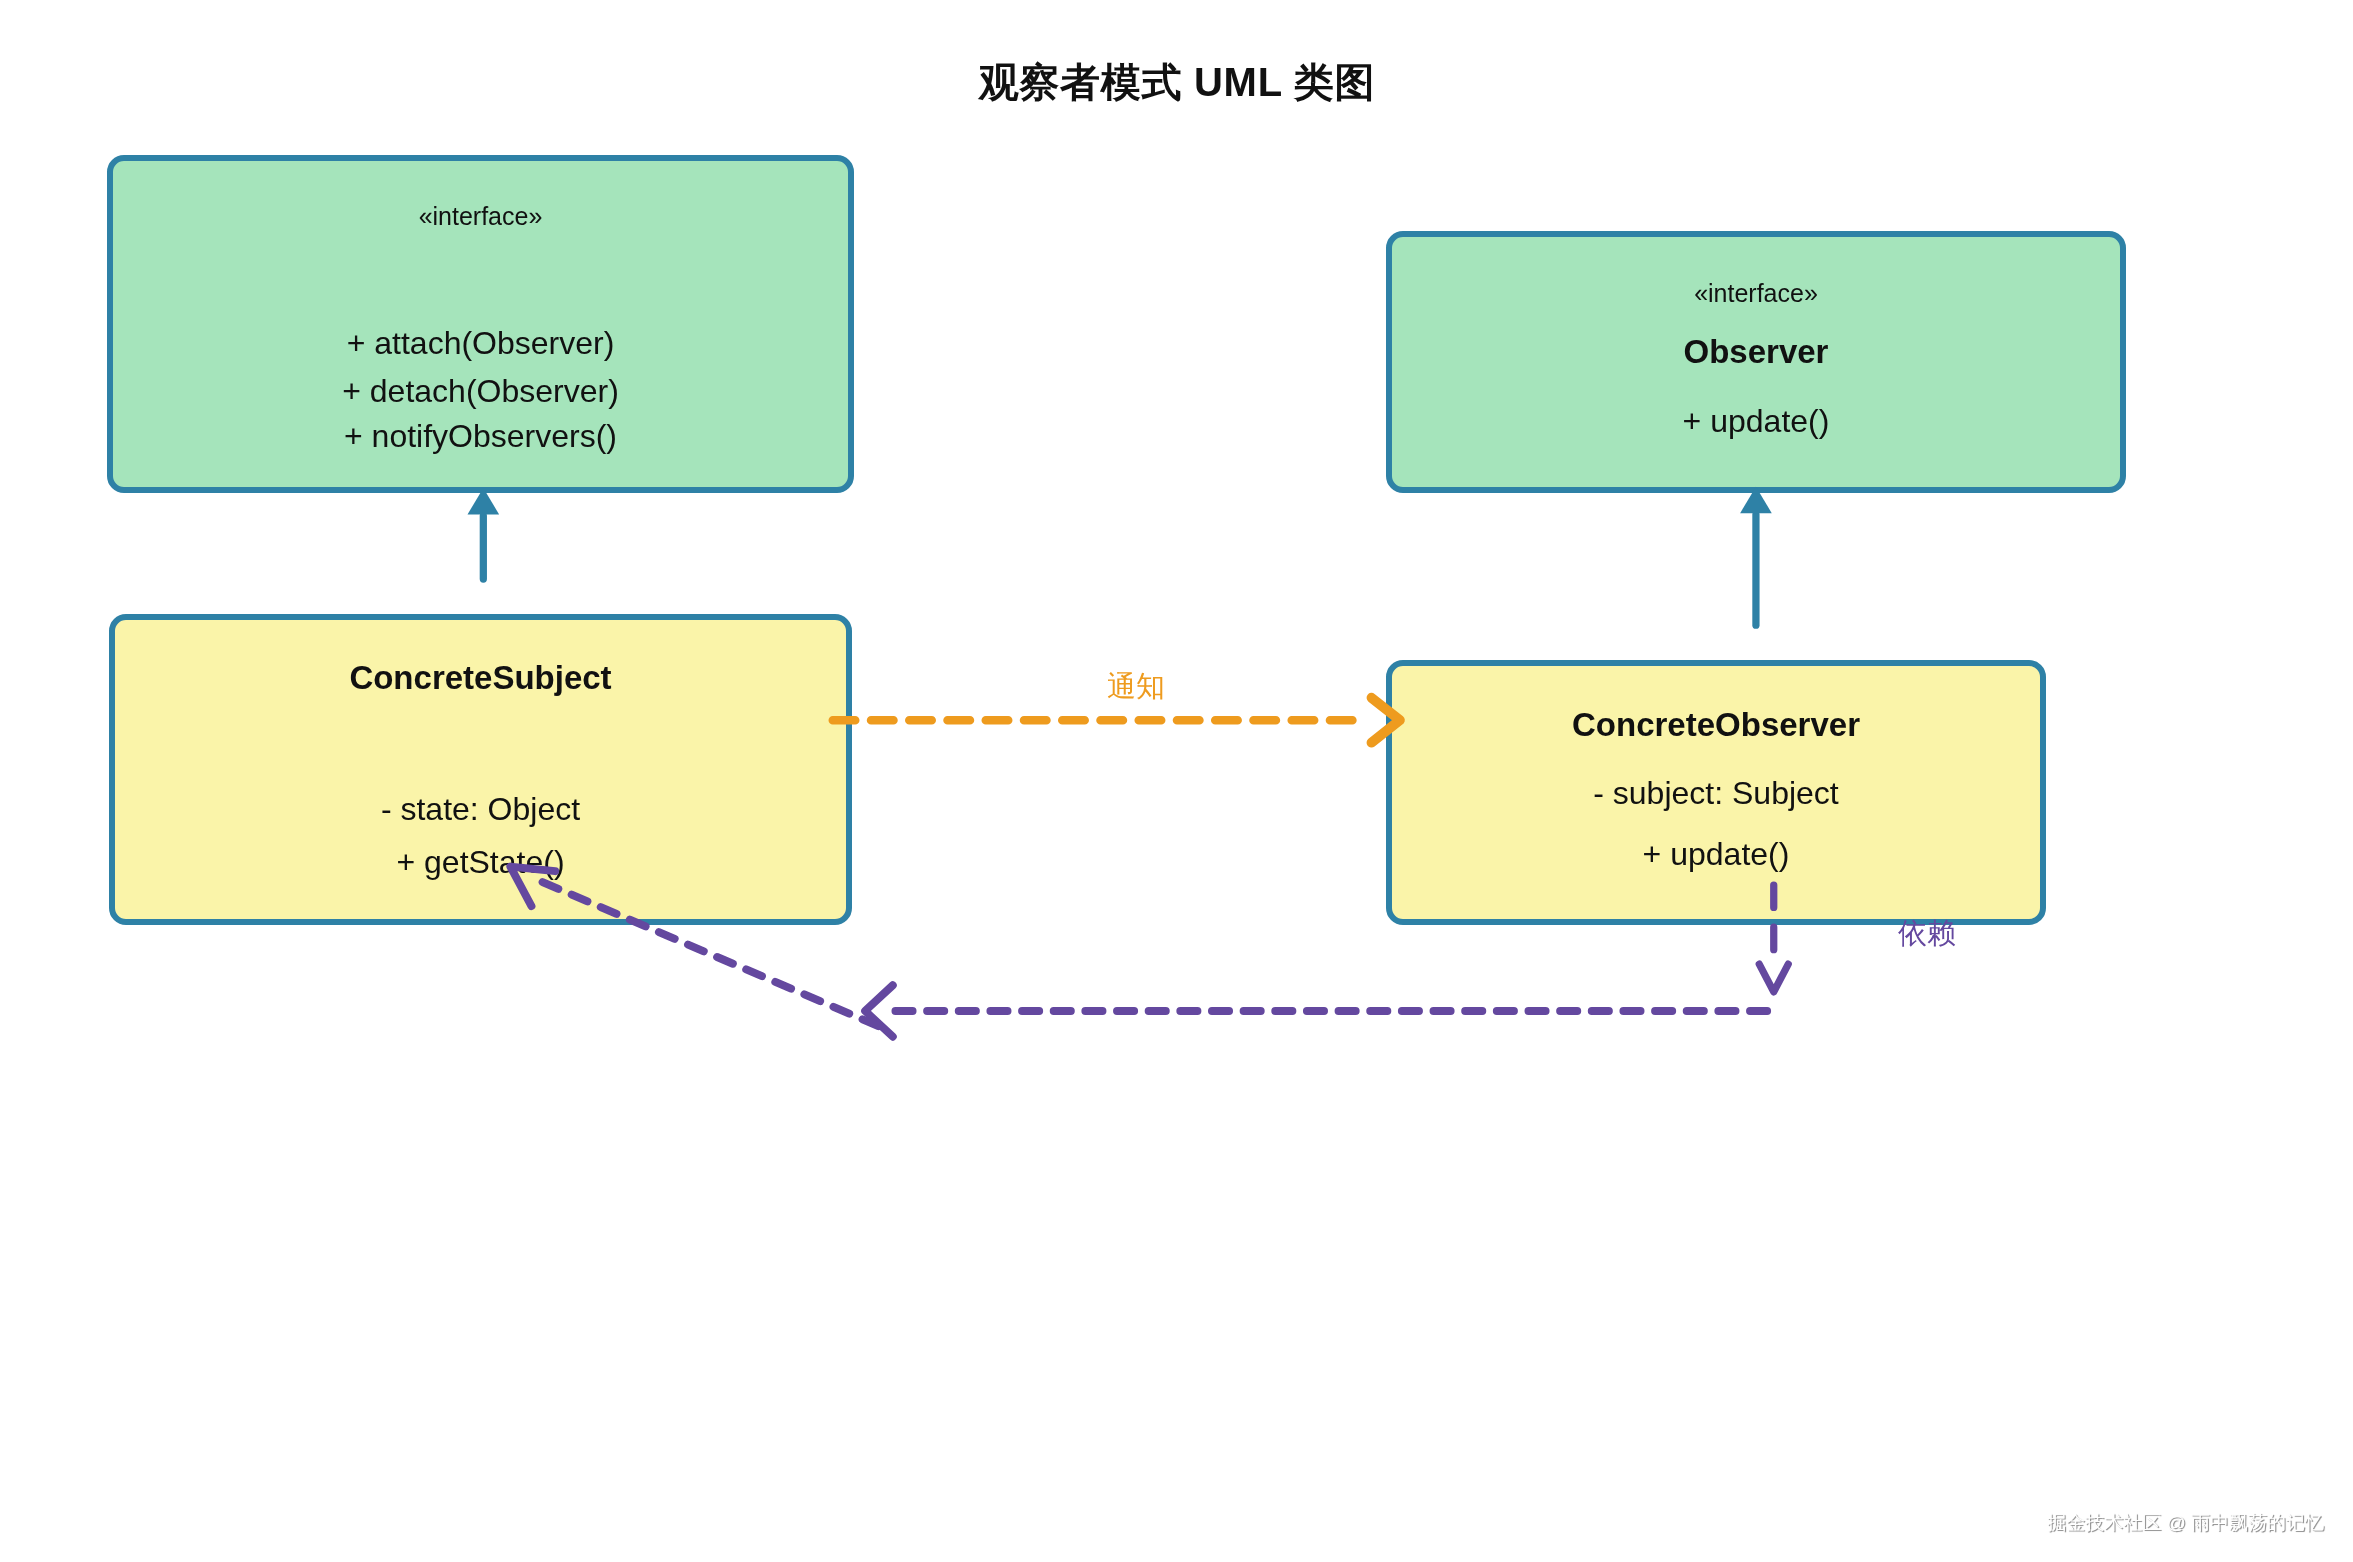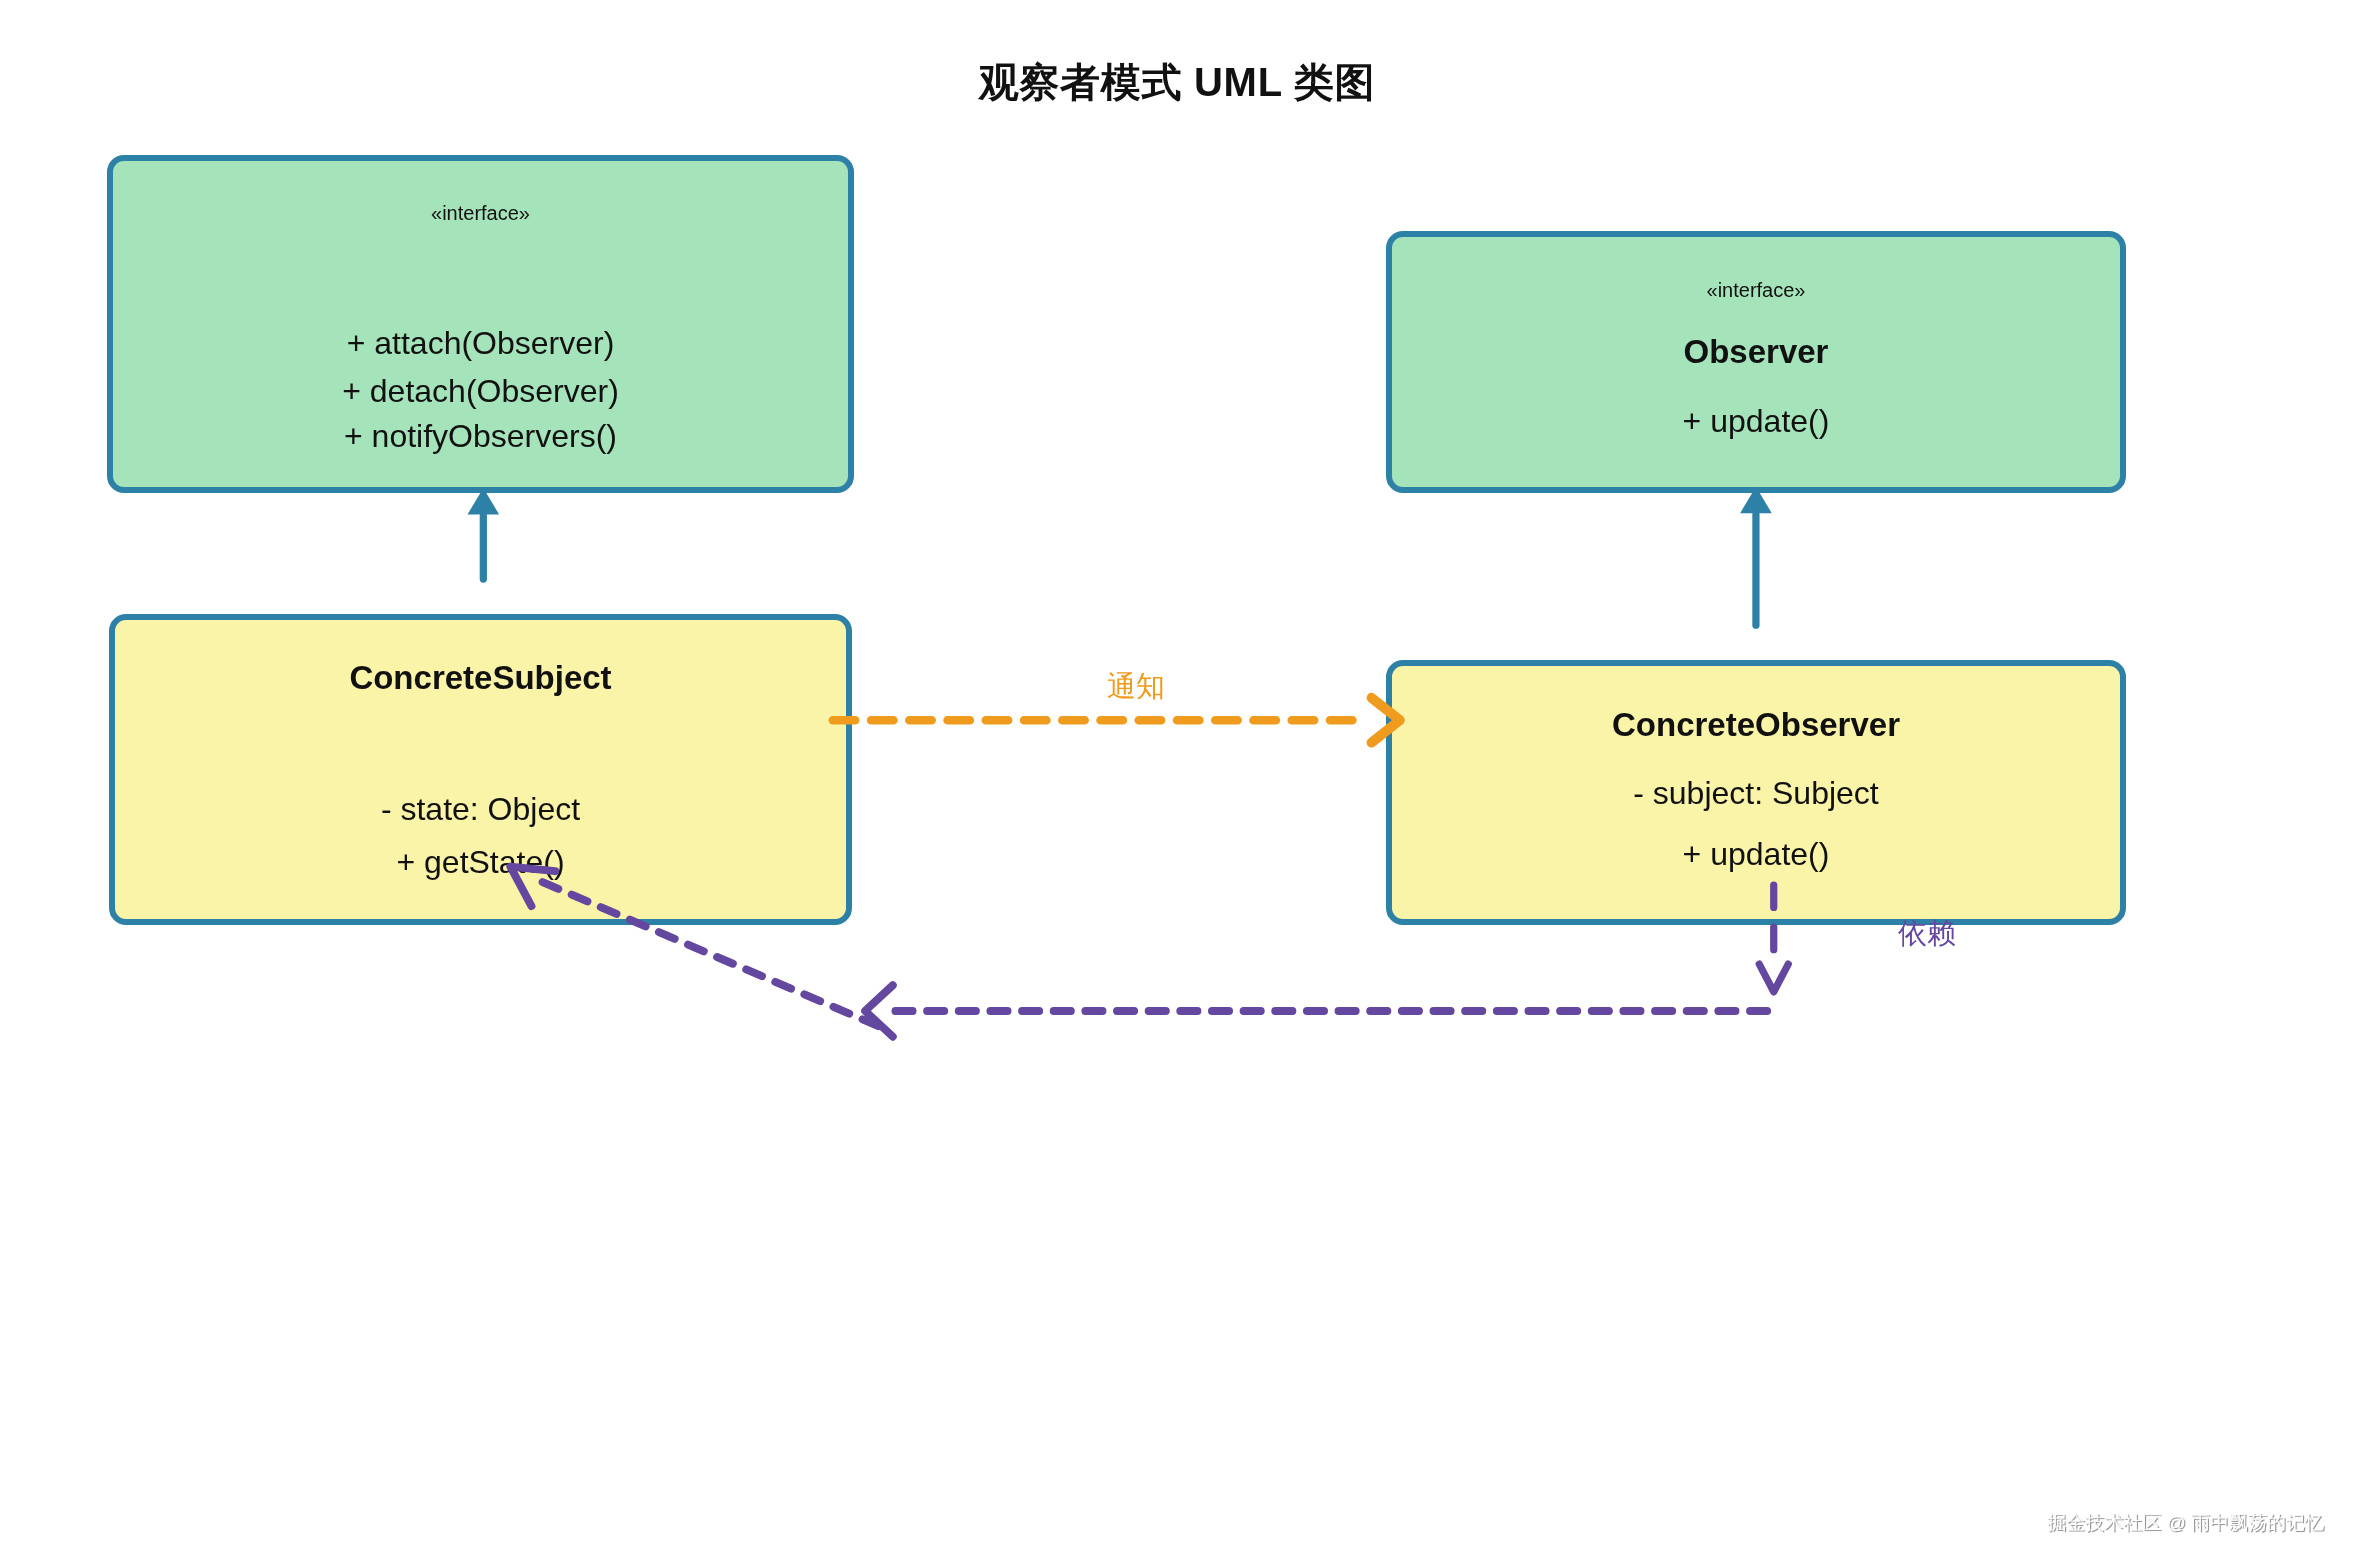--- a/index.html
+++ b/index.html
@@ -11,21 +11,21 @@
     position:absolute;top:55px;left:0;width:100%;margin:0;
     text-align:center;font-size:40px;font-weight:700;letter-spacing:0.7px;color:var(--text,#111);
   }
   .uml-box{
     position:absolute;box-sizing:border-box;
     border:6.6px solid var(--teal,#2e81a6);border-radius:17px;
   }
   .uml-box.green{background:var(--green-fill,#a5e4bb);}
   .uml-box.yellow{background:var(--yellow-fill,#faf4a9);margin-top:48px;}
   .uml-box .line{position:absolute;left:0;width:100%;text-align:center;white-space:nowrap;}
-  .stereotype{font-size:20px;}
+  .stereotype{font-size:25px;}
   .class-name{font-size:33px;font-weight:700;}
   .member{font-size:32px;}
   .edges{position:absolute;left:0;top:0;width:2354px;height:1563px;}
   .edge-label{position:absolute;transform:translateX(-50%);font-size:29px;white-space:nowrap;}
   .edge-label.notify{left:1136px;top:667px;color:var(--orange,#ee9b1e);}
   .edge-label.dependency{left:1927px;top:914px;color:var(--purple,#64489f);}
   .watermark{
     position:absolute;right:30px;top:1510px;font-size:19px;white-space:nowrap;
     color:var(--watermark,#fff);text-shadow:1.3px 1.3px 0.7px #8f8f8f;
   }
@@ -49,21 +49,21 @@
     <div class="line class-name" style="top:96px">Observer</div>
     <div class="line member" style="top:166px">+ update()</div>
   </div>
 
   <div class="uml-box yellow" style="left:109px;top:566px;width:743px;height:311px">
     <div class="line class-name" style="top:39px">ConcreteSubject</div>
     <div class="line member" style="top:171px">- state: Object</div>
     <div class="line member" style="top:224px">+ getState()</div>
   </div>
 
-  <div class="uml-box yellow" style="left:1386px;top:612px;width:740px;height:265px">
+  <div class="uml-box yellow" style="left:1386px;top:612px;width:660px;height:265px">
     <div class="line class-name" style="top:40px">ConcreteObserver</div>
     <div class="line member" style="top:109px">- subject: Subject</div>
     <div class="line member" style="top:170px">+ update()</div>
   </div>
 
   <svg class="edges" viewBox="0 0 3570 2370">
 
     <g>
       <line x1="733" y1="878" x2="733" y2="782" stroke-width="11" stroke-linecap="round" stroke="#2e81a6"></line>
       <polygon points="733,740 709,780 757,780" fill="#2e81a6"></polygon>

